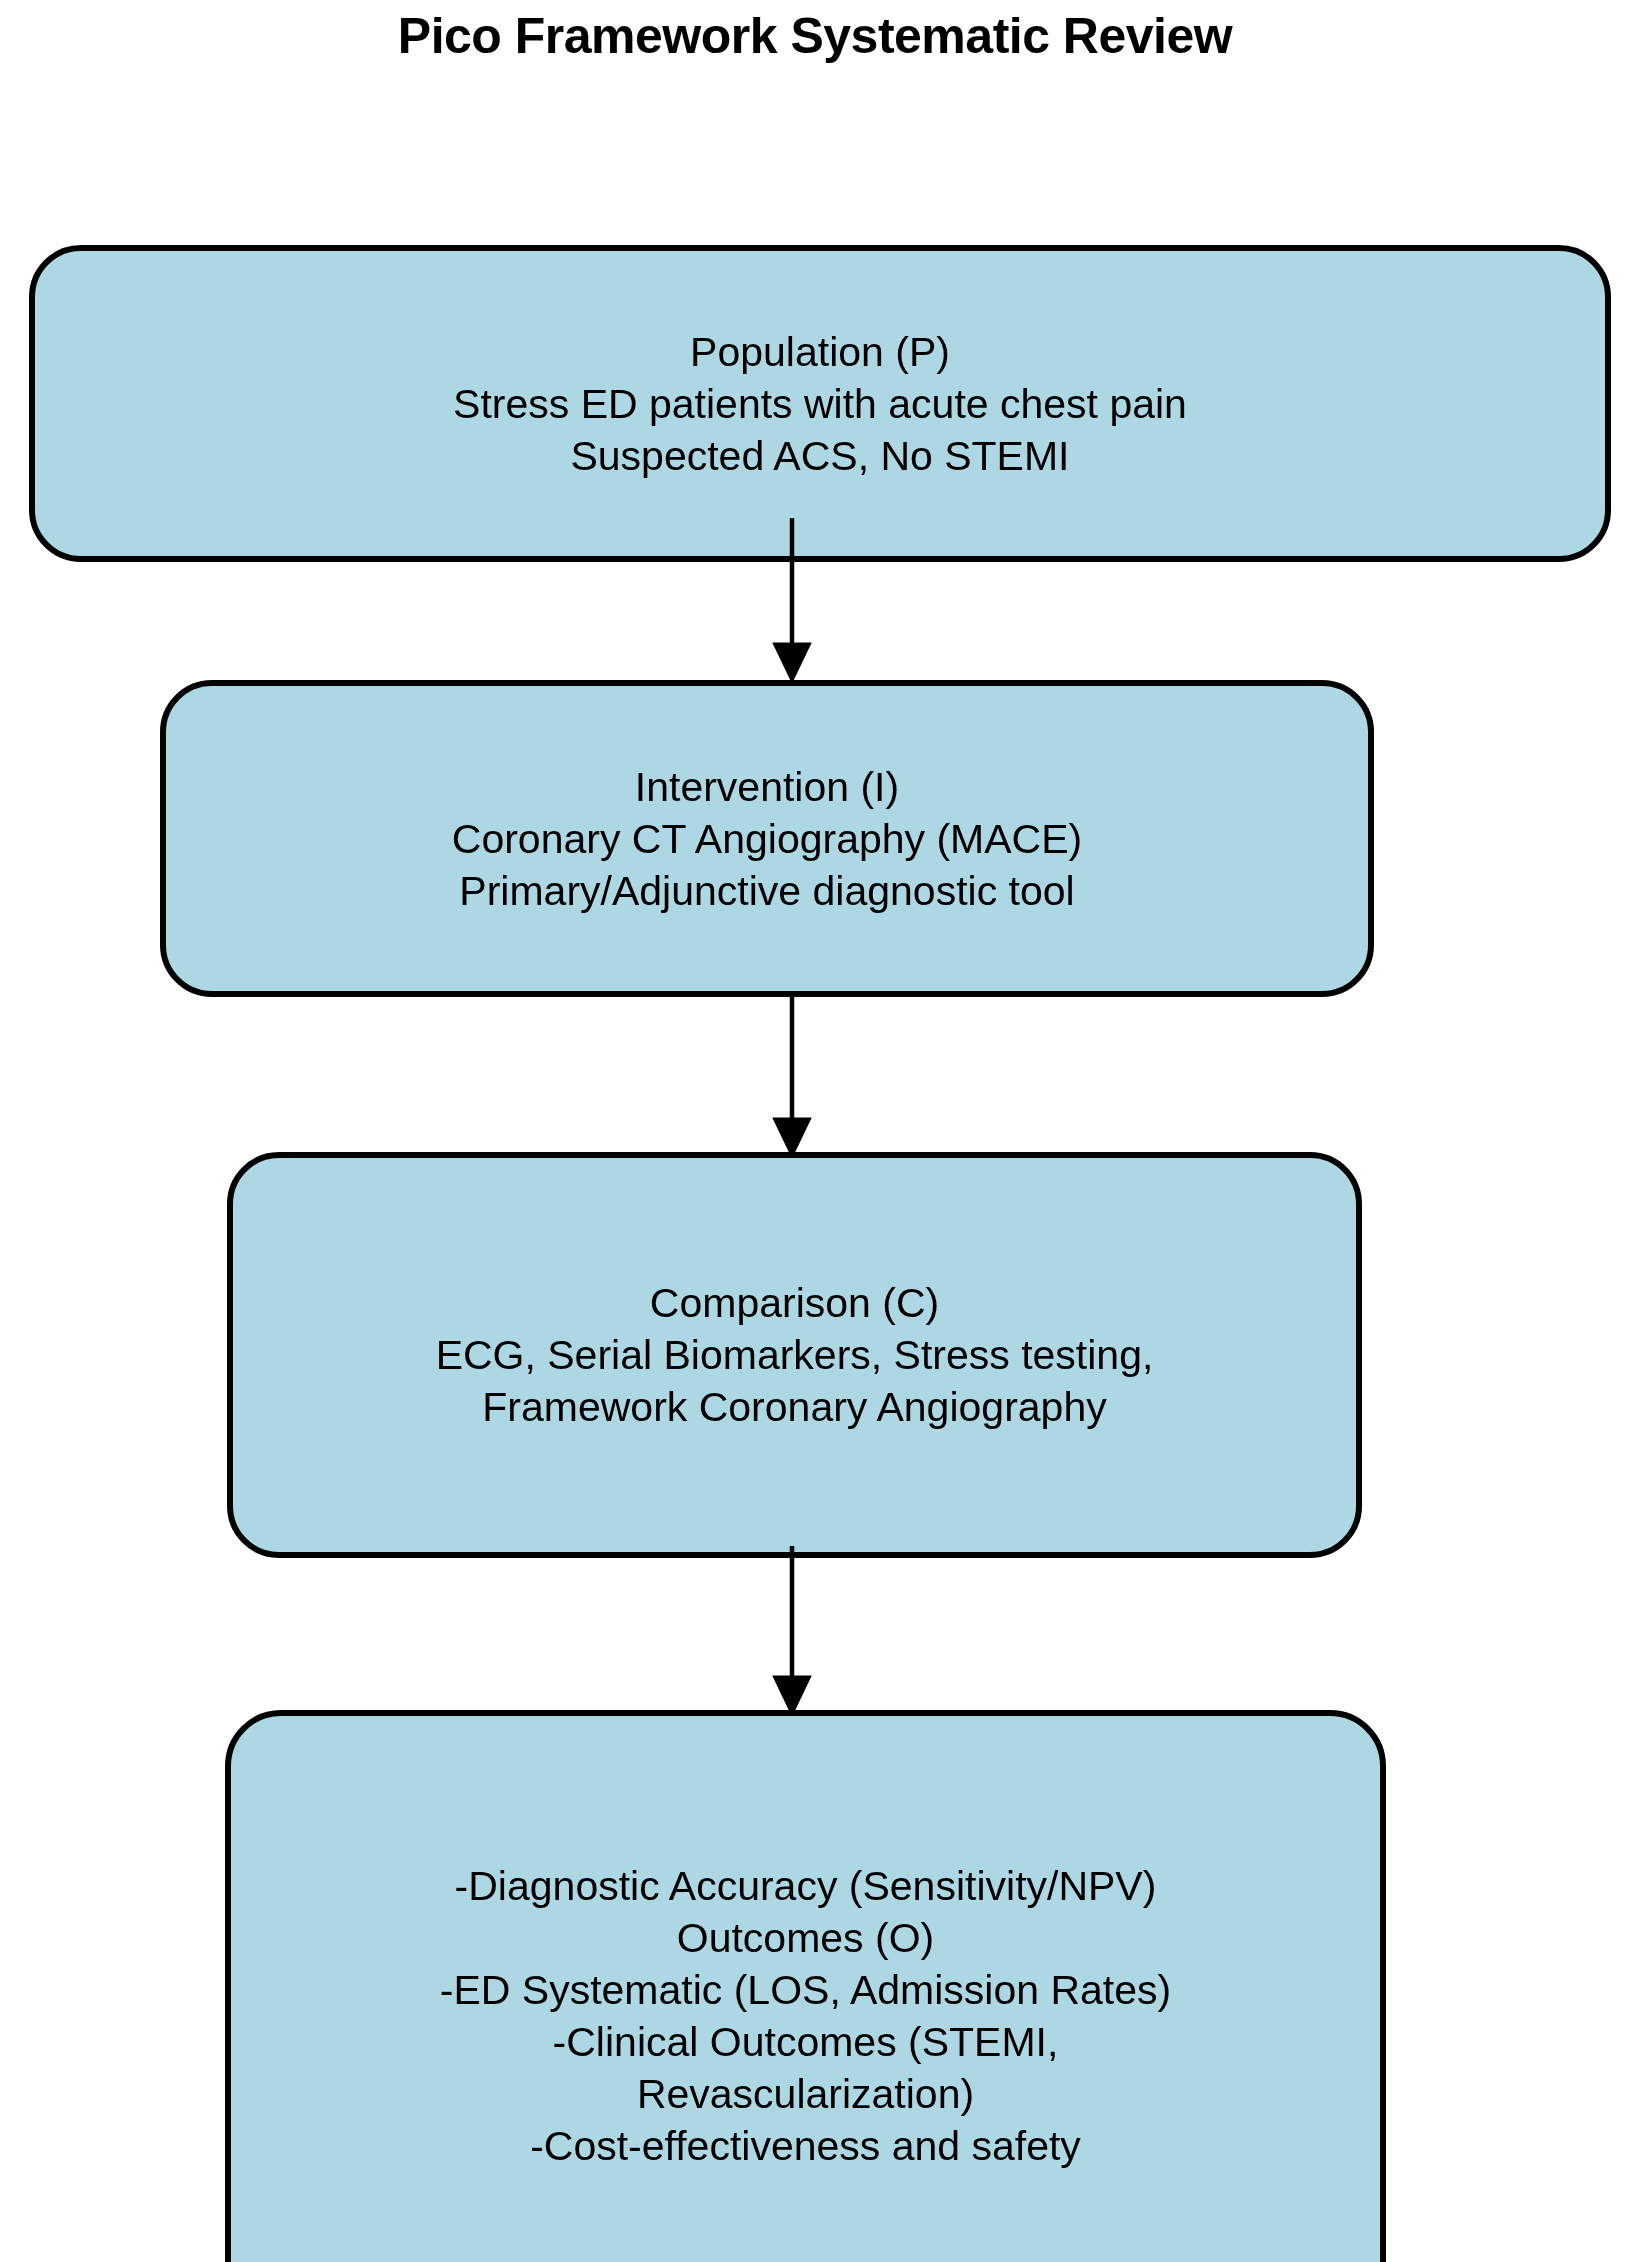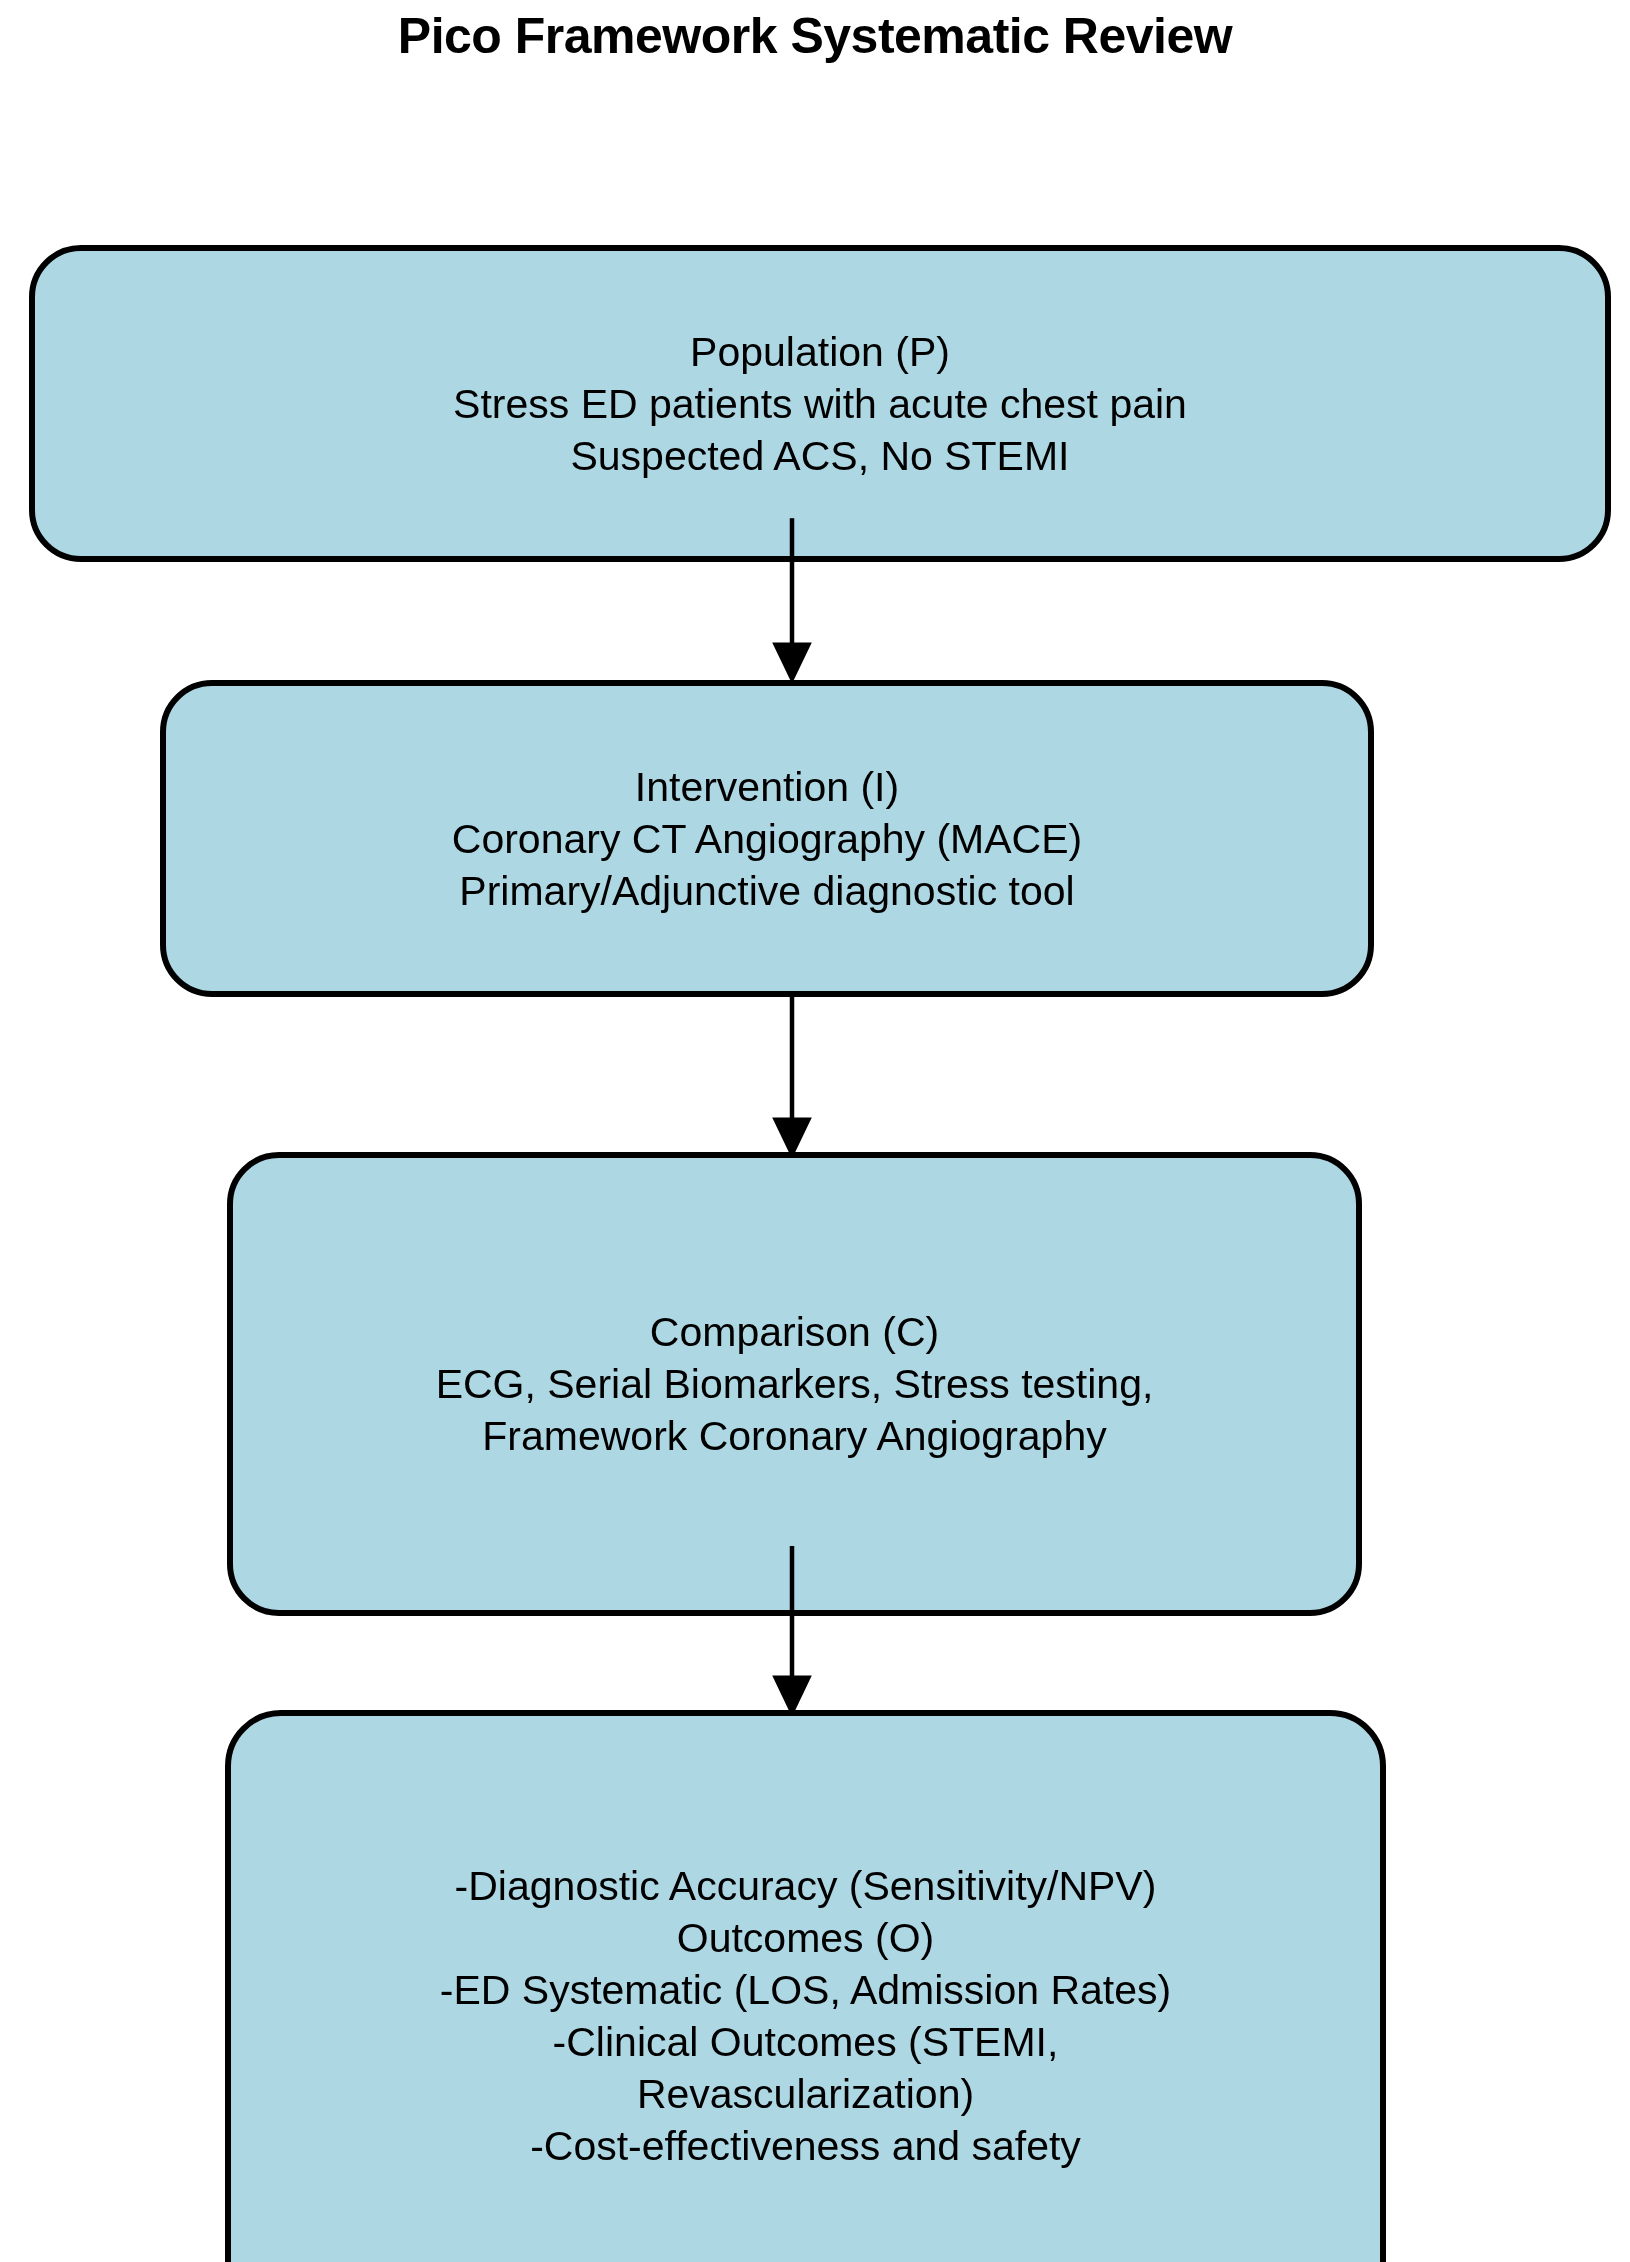--- a/index.html
+++ b/index.html
@@ -71,21 +71,21 @@
   #node-intervention {
     left: 160px;
     top: 680px;
     width: 1214px;
     height: 317px;
   }
   #node-comparison {
     left: 227px;
     top: 1152px;
     width: 1135px;
-    height: 464px;
+    height: 406px;
   }
   #node-outcomes {
     left: 225px;
     top: 1710px;
     width: 1161px;
     height: 612px;
     border-radius: 56px;
   }
 
   

